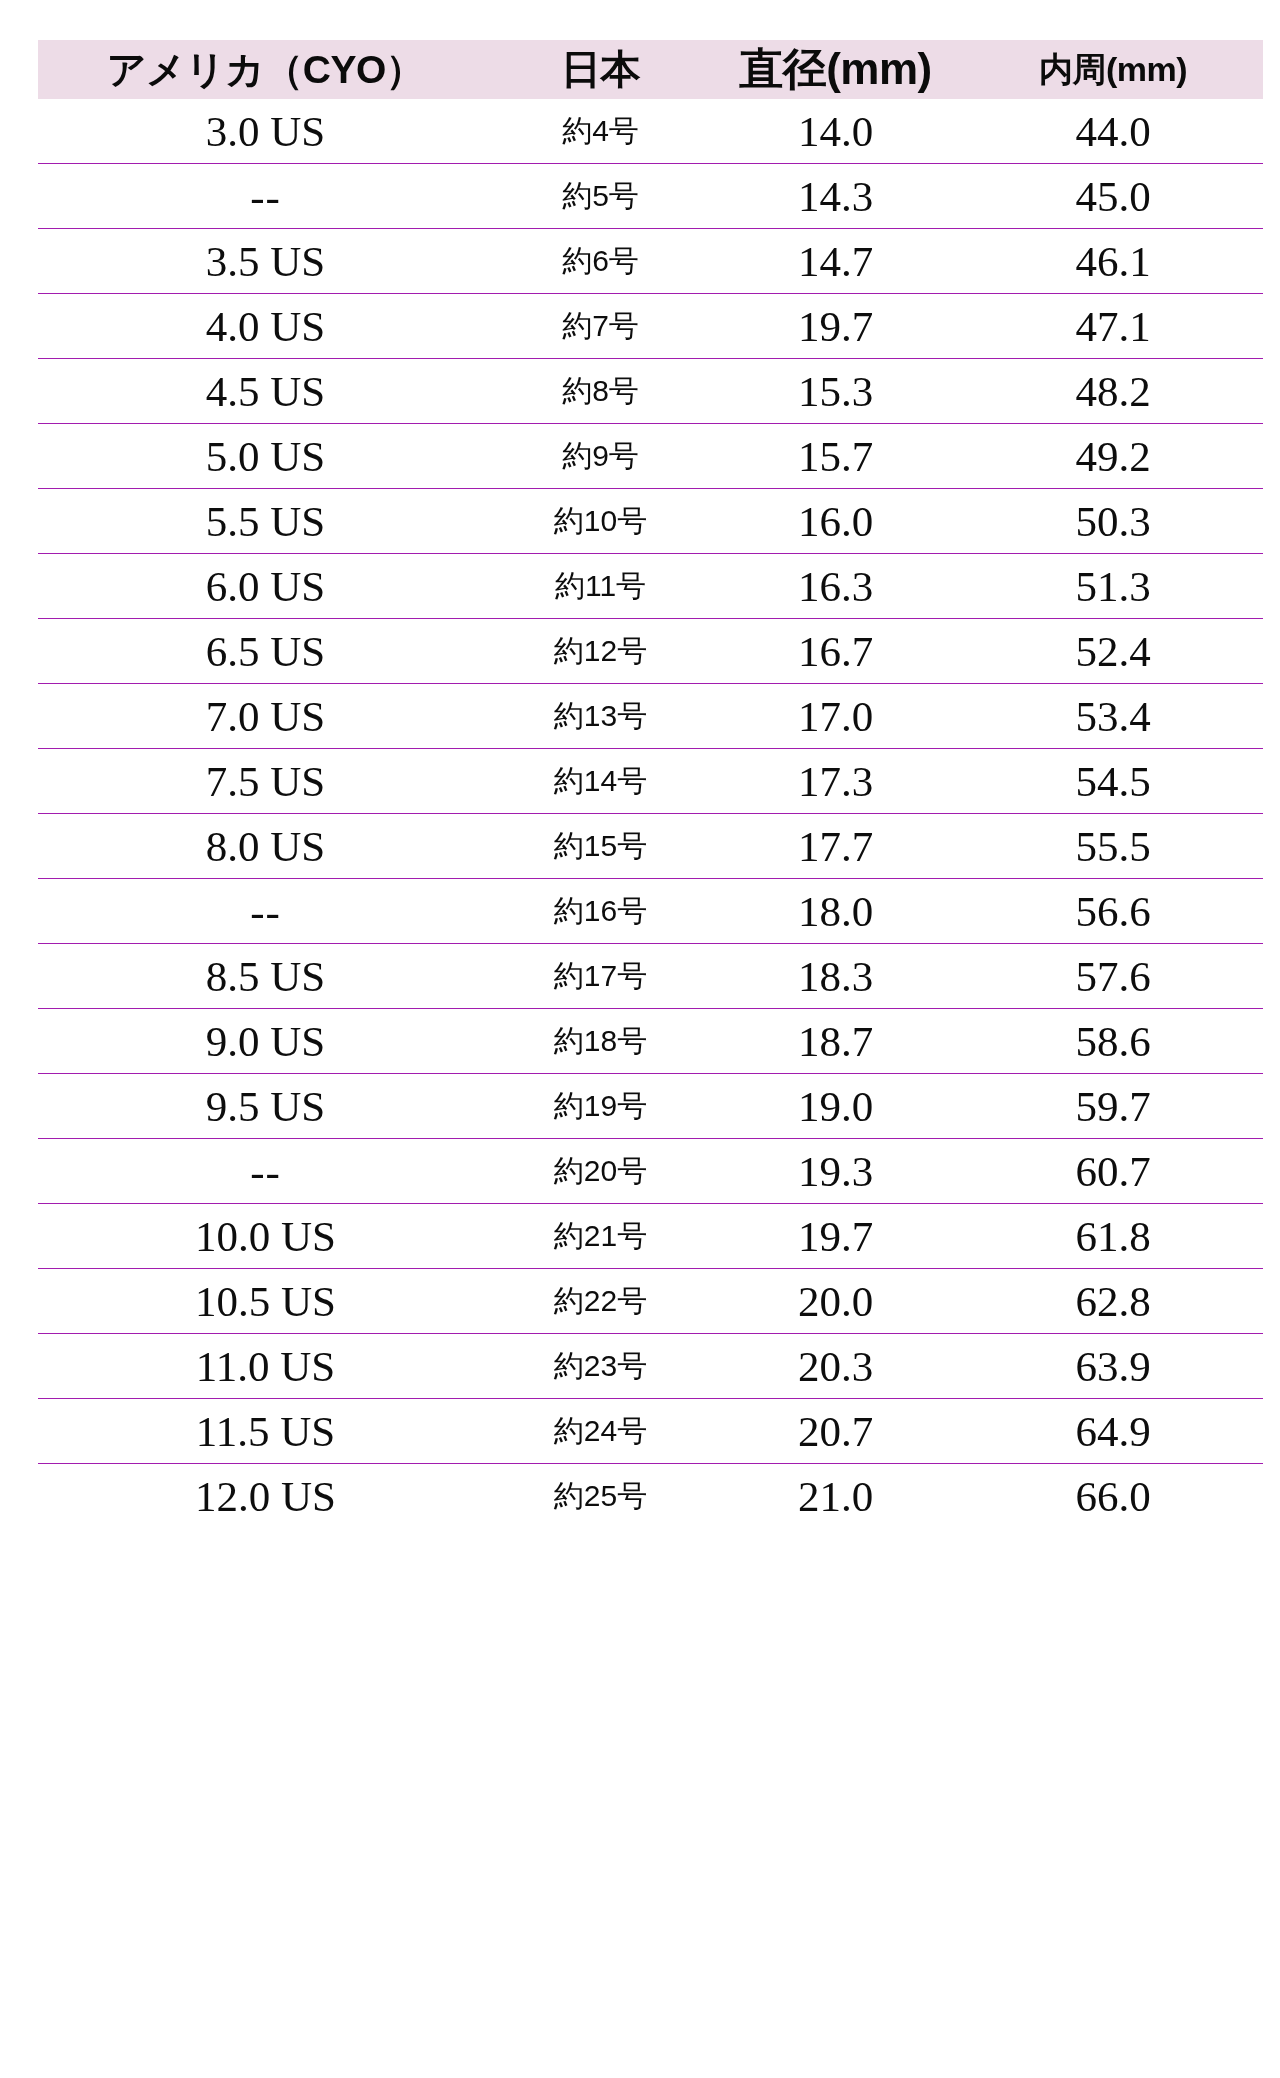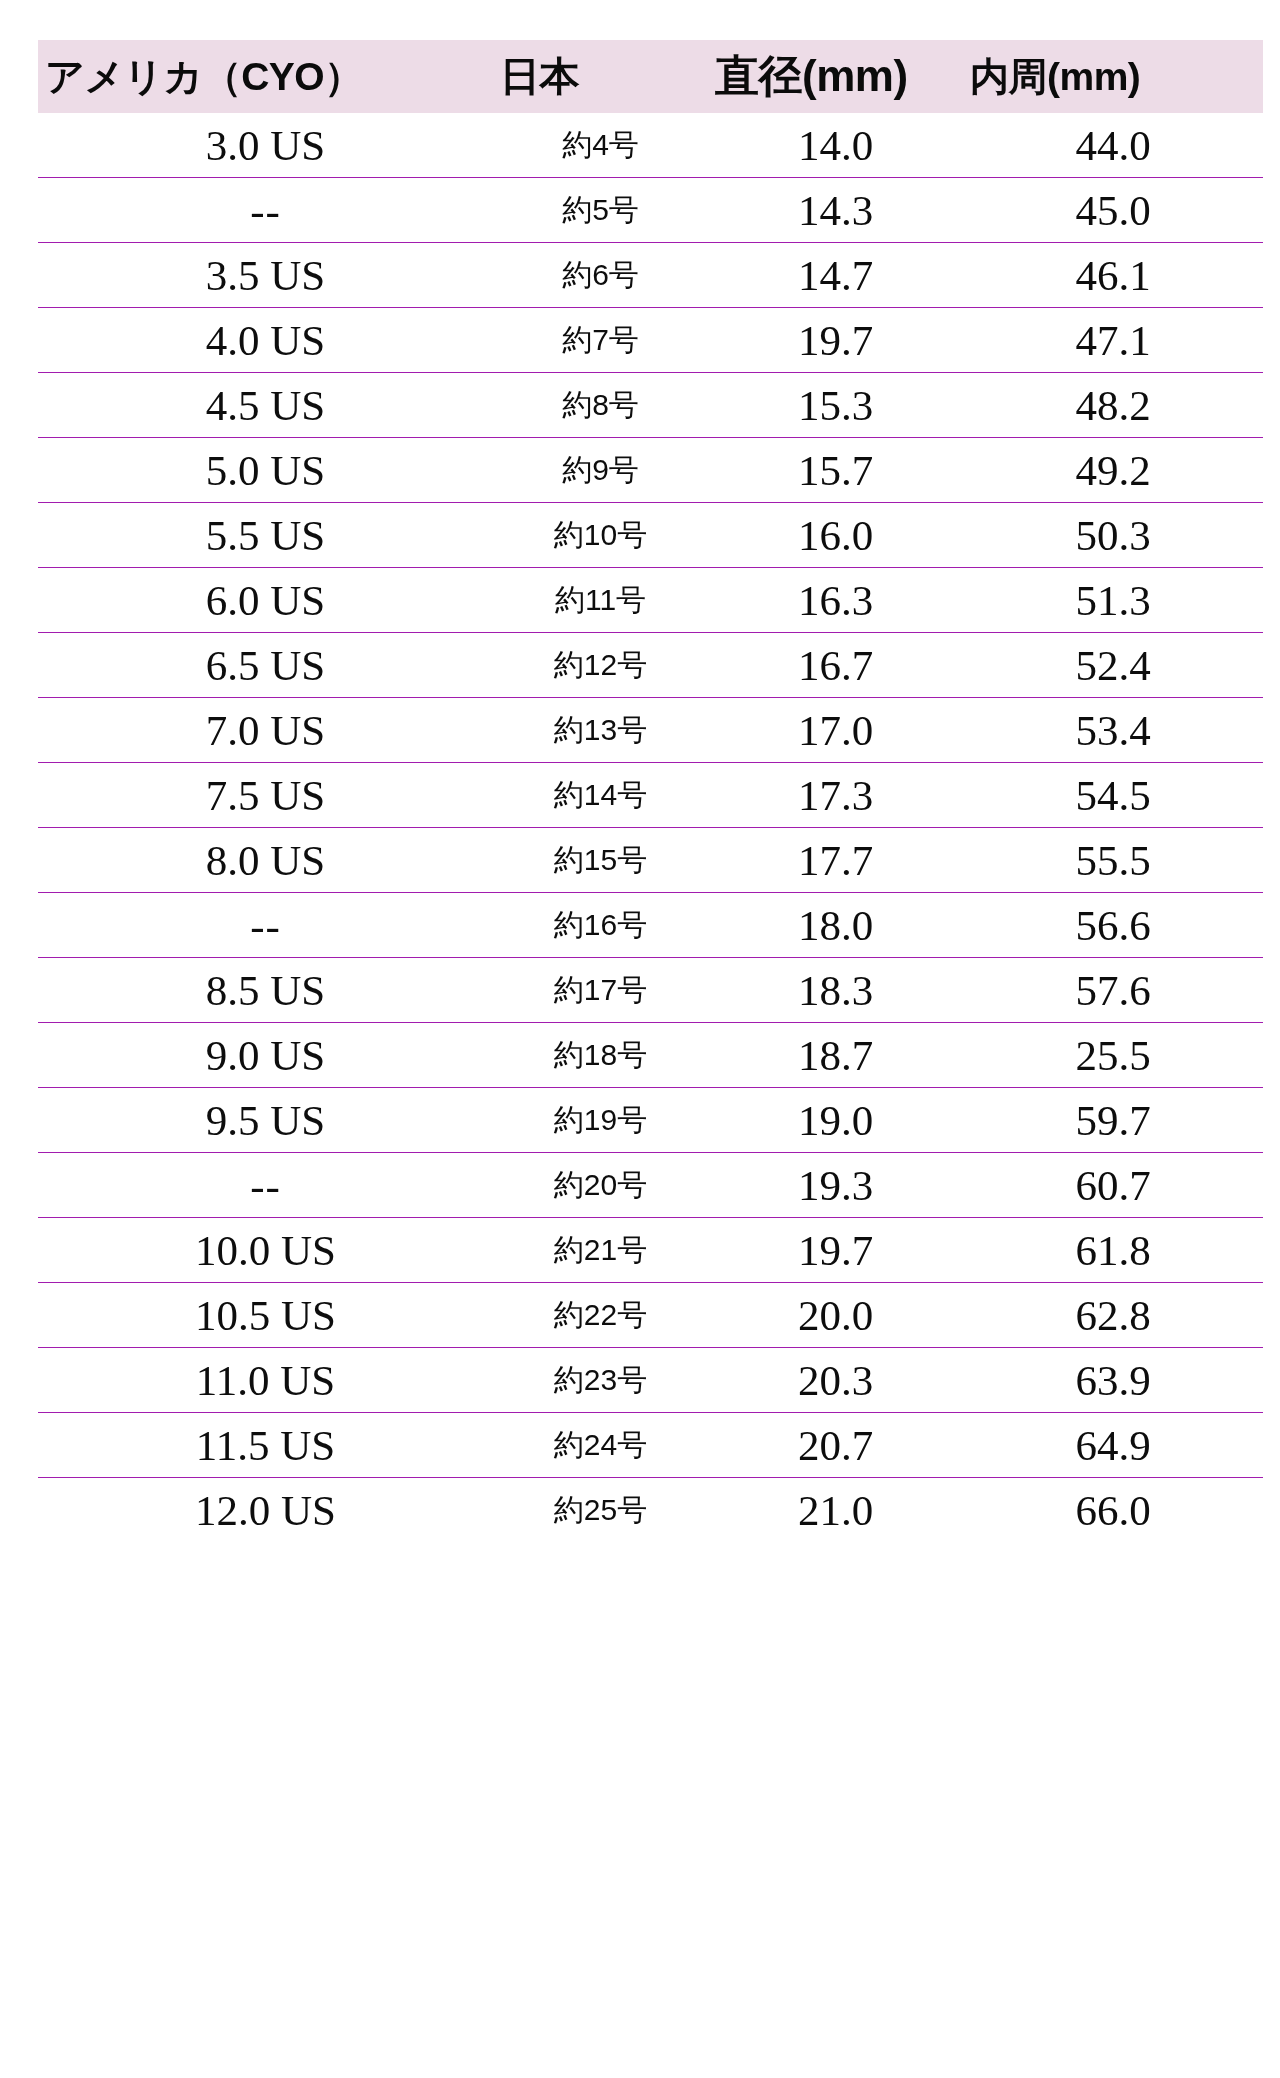--- a/index.html
+++ b/index.html
@@ -34,35 +34,35 @@
   table.size-table col.c2 { width: 215px; }
   table.size-table col.c3 { width: 255px; }
   table.size-table col.c4 { width: 300px; }
 
   thead tr.header-row {
     background: #eddce7;
   }
 
   thead th {
     height: 56px;
-    padding: 7px;
-    text-align: left;
+    padding: 0;
+    text-align: center;
     vertical-align: middle;
     font-family: "Liberation Sans", "DejaVu Sans", sans-serif;
     font-weight: bold;
     font-size: 40px;
     color: #0b0b0b;
     letter-spacing: -0.5px;
     white-space: nowrap;
   }
 
   thead th.th-america { font-size: 39px; }
   thead th.th-japan   { font-size: 40px; }
   thead th.th-diam    { font-size: 44px; }
-  thead th.th-circ    { font-size: 39px; margin-top: 16px; }
+  thead th.th-circ    { font-size: 34px; margin-top: 16px; }
 
   tbody tr.data-row {
     border-bottom: 1px solid #a21caf;
   }
   tbody tr.data-row:last-child {
     border-bottom: none;
   }
 
   tbody td {
     height: 64px;
@@ -186,21 +186,21 @@
         <tr class="data-row">
           <td class="cell-us">8.5 US</td>
           <td class="cell-jp">約17号</td>
           <td class="cell-diam">18.3</td>
           <td class="cell-circ">57.6</td>
         </tr>
         <tr class="data-row">
           <td class="cell-us">9.0 US</td>
           <td class="cell-jp">約18号</td>
           <td class="cell-diam">18.7</td>
-          <td class="cell-circ">25.5</td>
+          <td class="cell-circ">58.6</td>
         </tr>
         <tr class="data-row">
           <td class="cell-us">9.5 US</td>
           <td class="cell-jp">約19号</td>
           <td class="cell-diam">19.0</td>
           <td class="cell-circ">59.7</td>
         </tr>
         <tr class="data-row">
           <td class="cell-us is-dash">--</td>
           <td class="cell-jp">約20号</td>

